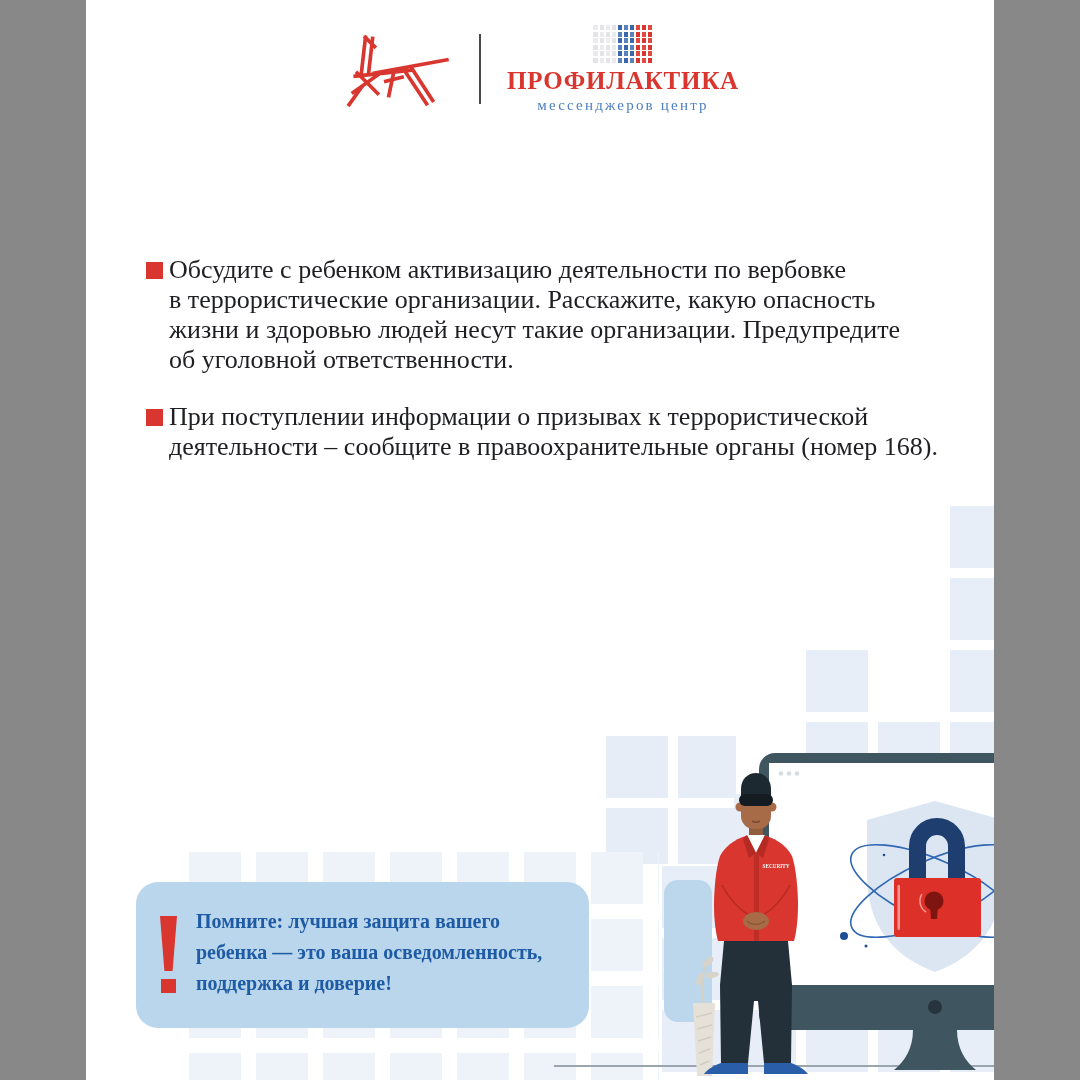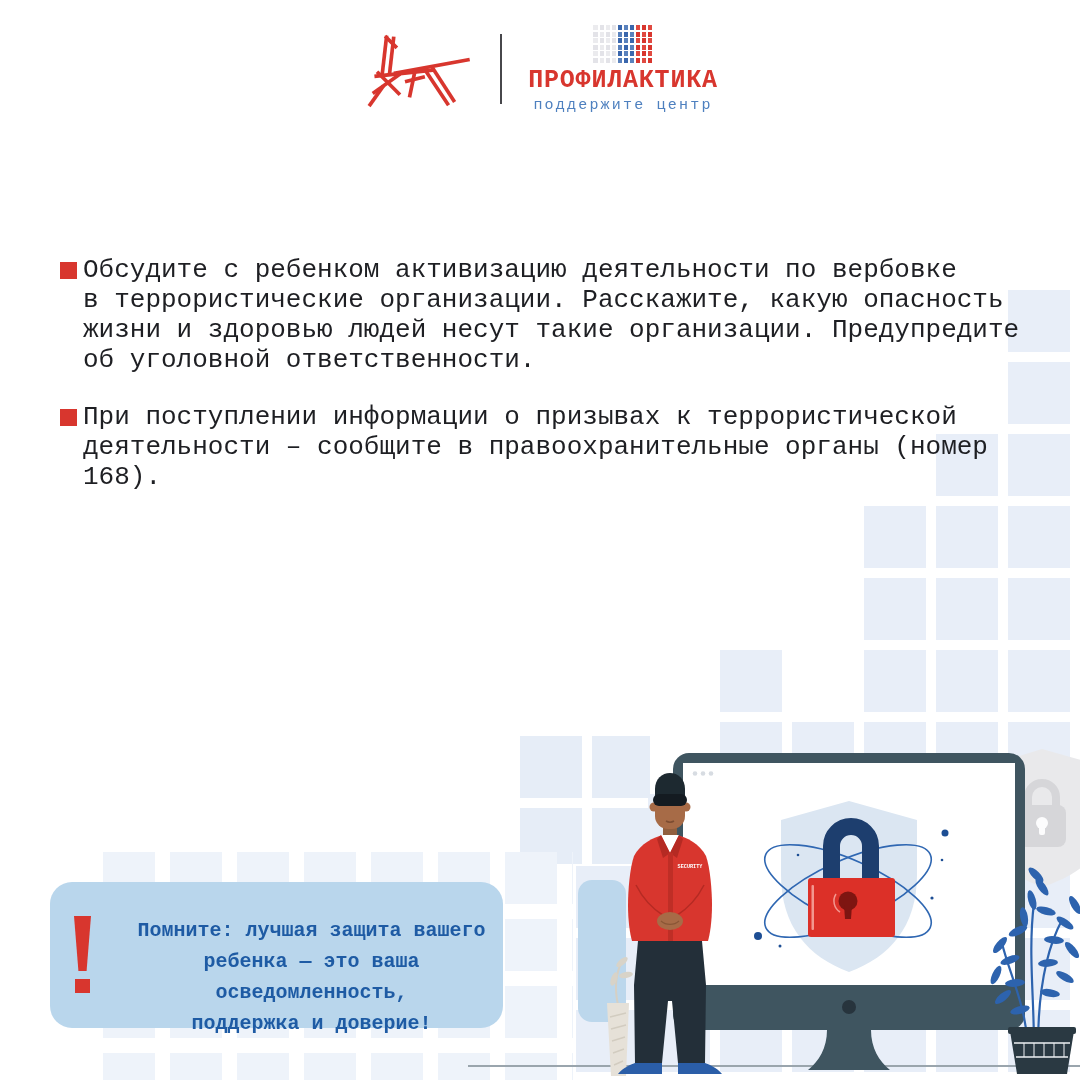--- a/index.html
+++ b/index.html
@@ -1,19 +1,19 @@
 <!DOCTYPE html>
 <html lang="ru"><head>
 <meta charset="utf-8">
 <style>
   html,body{margin:0;padding:0;background:#888;}
   .poster{
-    position:relative;width:1080px;height:1080px;margin:0 auto;
+    position:relative;width:908px;height:1080px;margin:0 auto;
     background:#ffffff;overflow:hidden;
-    font-family:Liberation Mono, monospace;
+    font-family:Liberation Serif, serif;
   }
   
   .mz{position:absolute;z-index:0;
     --p:72px;--s:62px;--c:#e8eef8;
     background-image:conic-gradient(from 0deg at var(--s) var(--s),transparent 0 270deg,var(--c) 270deg 360deg);
     background-size:var(--p) var(--p);}
   #mzA{left:1008px;top:290px;width:64px;height:790px}
   #mzB{left:936px;top:434px;width:64px;height:646px}
   #mzC{left:864px;top:506px;width:64px;height:574px}
   #mzD{left:792px;top:722px;width:64px;height:358px}
@@ -47,22 +47,22 @@
   .bullet .sq{flex:none;width:17px;height:17px;background:#d8362e;margin-top:7px;}
   .bullet p{margin:0;width:940px;font-size:26px;line-height:30px;color:#1e1f23;white-space:pre-line;}
 
   
   .note{position:absolute;left:50px;top:882px;width:453px;height:146px;background:#b9d6ec;
     border-radius:22px;z-index:3;}
   .note-exclaim{position:absolute;left:24px;top:34px;}
   .note-exclaim .bar{width:17px;height:55px;background:#d8362e;
     clip-path:polygon(0 0,100% 0,74% 100%,26% 100%);}
   .note-exclaim .dot{width:15px;height:14px;background:#d8362e;margin:8px auto 0 auto;}
-  .note p{position:absolute;left:60px;top:24px;width:385px;margin:9px;
-    font-size:20px;line-height:31px;font-weight:bold;color:#1e5ba4;white-space:pre-line;text-align:center;}
+  .note p{position:absolute;left:60px;top:24px;width:385px;margin:0;
+    font-size:20px;line-height:31px;font-weight:bold;color:#1e5ba4;white-space:pre-line;}
 
   
   .floor-line{position:absolute;left:468px;top:1065px;width:612px;height:2px;background:#9aa5ad;z-index:1;}
   .illustration{position:absolute;left:560px;top:735px;width:520px;height:345px;z-index:2;}
 </style>
 </head>
 <body>
 
 <div class="poster">
 
@@ -151,21 +151,21 @@
           <i style="background: rgb(227, 227, 232);"></i>
           <i style="background: rgb(235, 235, 238);"></i>
           <i style="background: rgb(90, 130, 189);"></i>
           <i style="background: rgb(58, 103, 173);"></i>
           <i style="background: rgb(90, 130, 189);"></i>
           <i style="background: rgb(216, 54, 46);"></i>
           <i style="background: rgb(224, 74, 65);"></i>
           <i style="background: rgb(216, 54, 46);"></i>
         </div>
       <div class="brand-name">ПРОФИЛАКТИКА</div>
-      <div class="brand-sub">поддержите центр</div>
+      <div class="brand-sub">мессенджеров центр</div>
     </div>
   </div>
 
 
   <div class="content">
     <div class="bullet">
       <span class="sq"></span>
       <p>Обсудите с ребенком активизацию деятельности по вербовке
 в террористические организации. Расскажите, какую опасность
 жизни и здоровью людей несут такие организации. Предупредите

